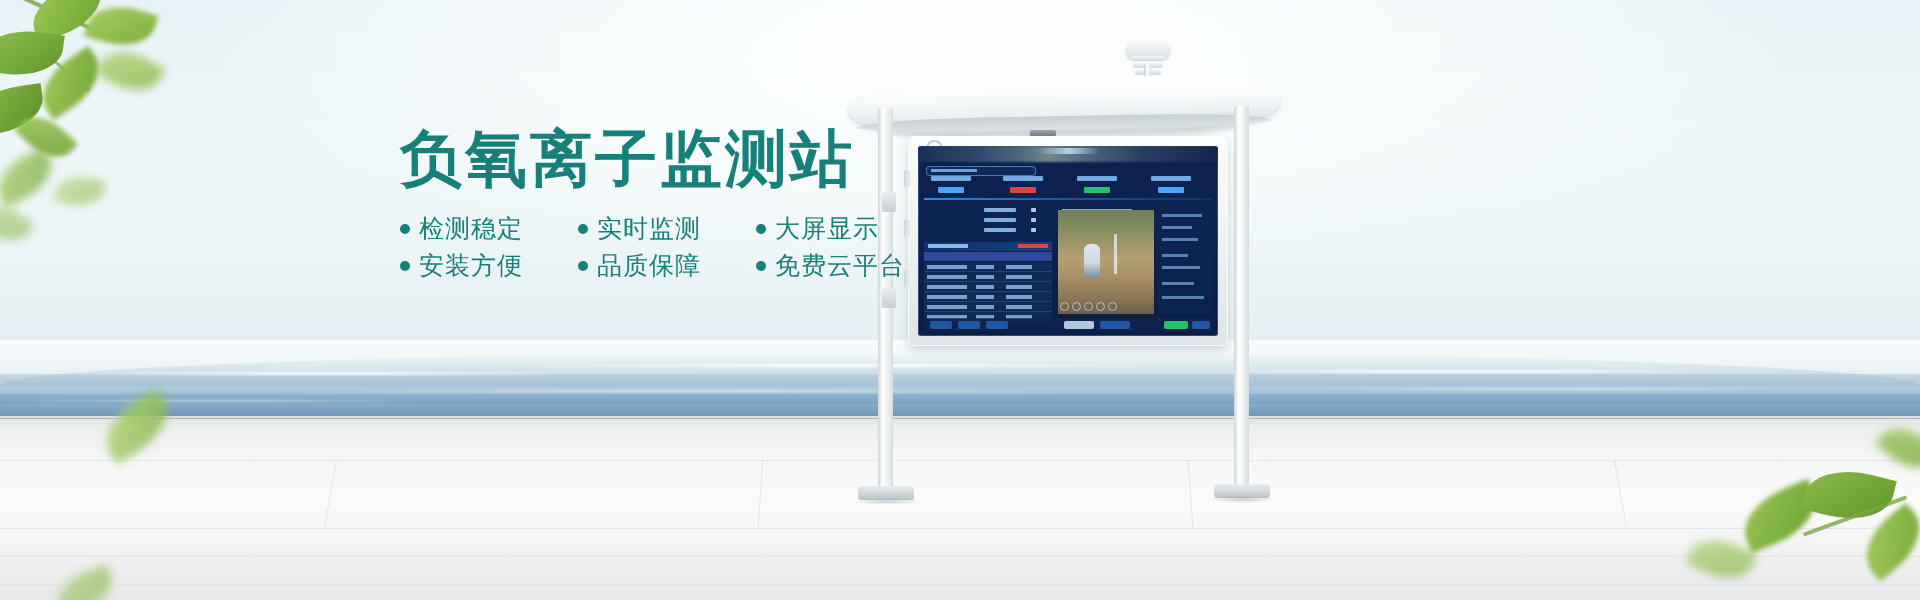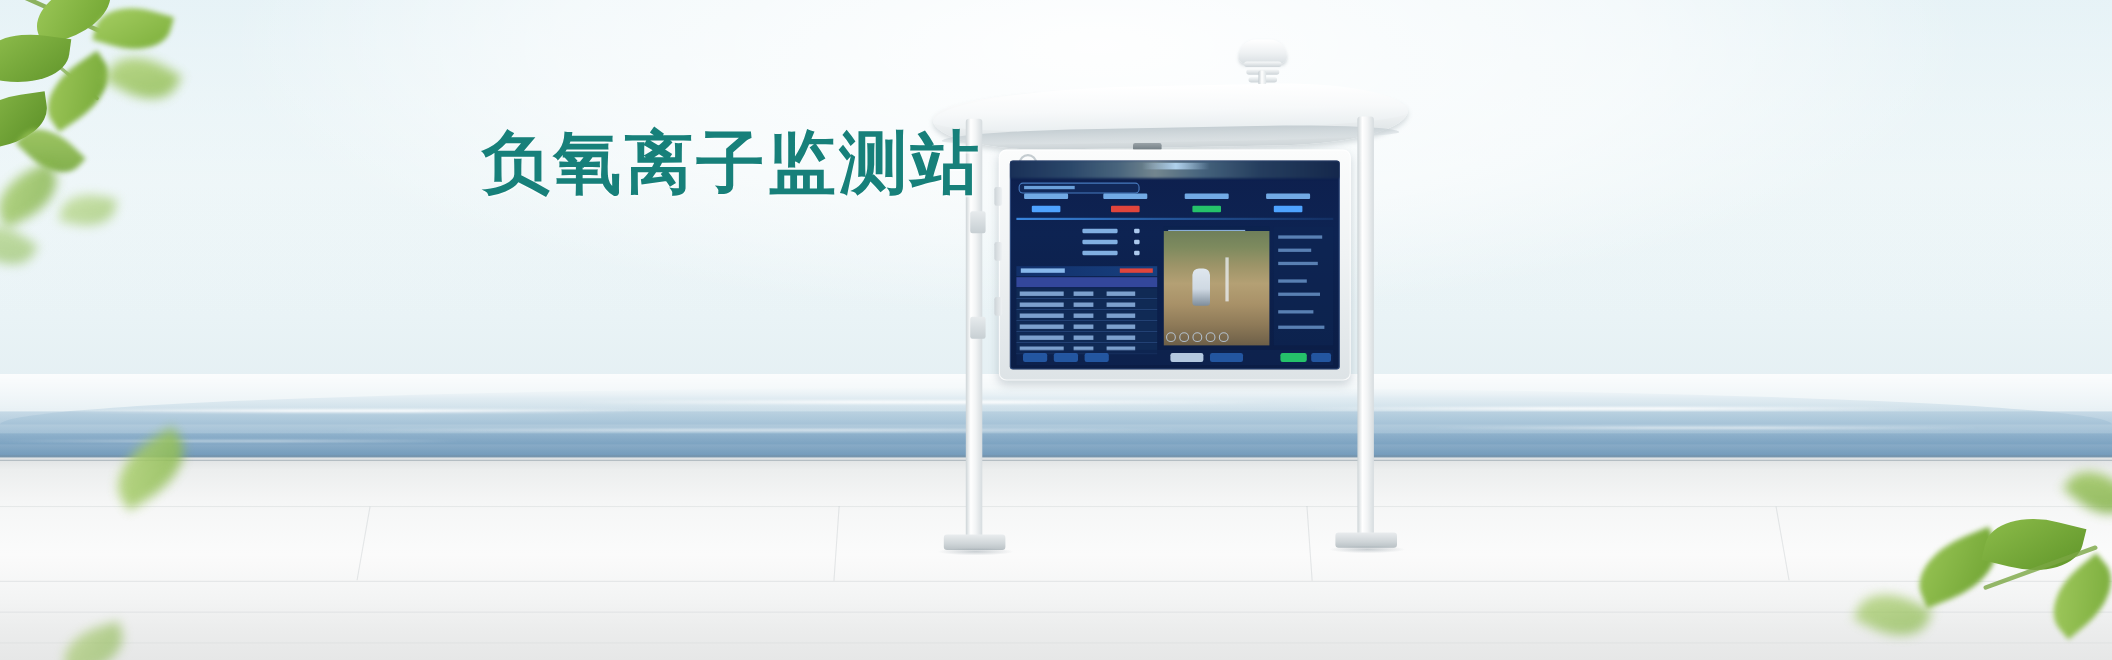--- a/index.html
+++ b/index.html
@@ -238,21 +238,21 @@
     position:absolute;top:3px;height:8px;border-radius:2px;
     background:rgba(40,95,175,.85);
   }
   .scr-iconrow{position:absolute;left:142px;top:156px;width:92px;height:8px;}
   .scr-iconrow i{
     position:absolute;top:0;width:7px;height:7px;border:1px solid rgba(200,225,255,.7);
     border-radius:50%;display:block;
   }
 
   
-  #copy{position:absolute;left:400px;top:118px;width:420px;margin-left:38px;}
+  #copy{position:absolute;left:400px;top:128px;width:420px;}
   .title{
     font-size:62px;line-height:1;font-weight:bold;color:#17807a;
     letter-spacing:3px;white-space:nowrap;
     text-shadow:0 2px 0 rgba(255,255,255,.55);
     font-family:"Liberation Sans","DejaVu Sans",sans-serif;
   }
   .pill{
     margin-top:26px;display:inline-block;
     background:#19807a;color:#ffffff;
     font-size:25px;line-height:1;letter-spacing:2px;
@@ -451,20 +451,48 @@
 
     <div class="foot left"></div>
     <div class="foot right"></div>
     <div class="foot-shadow" style="left:22px;top:478px;width:70px;"></div>
     <div class="foot-shadow" style="left:378px;top:476px;width:70px;"></div>
   </div>
 
   <div id="copy">
     <div class="title">负氧离子监测站</div>
     <div class="feature-rows">
+      <div class="frow">
+        <div class="fitem">
+          <span class="dot"></span>
+          <span class="ftxt">检测稳定</span>
+        </div>
+        <div class="fitem">
+          <span class="dot"></span>
+          <span class="ftxt">实时监测</span>
+        </div>
+        <div class="fitem">
+          <span class="dot"></span>
+          <span class="ftxt">大屏显示</span>
+        </div>
+      </div>
+      <div class="frow">
+        <div class="fitem">
+          <span class="dot"></span>
+          <span class="ftxt">安装方便</span>
+        </div>
+        <div class="fitem">
+          <span class="dot"></span>
+          <span class="ftxt">品质保障</span>
+        </div>
+        <div class="fitem">
+          <span class="dot"></span>
+          <span class="ftxt">免费云平台</span>
+        </div>
+      </div>
     </div>
   </div>
 
   <div class="branch" style="left:-10px;top:8px;width:120px;height:4px;transform:rotate(24deg);opacity:.85;"></div>
   <div class="branch" style="left:10px;top:60px;width:90px;height:3px;transform:rotate(40deg);opacity:.7;"></div>
 
   <div class="leaf" style="left:30px;top:-12px;width:74px;height:44px;background:linear-gradient(135deg,#9ec95a,#6ea32f);transform:rotate(-18deg);"></div>
   <div class="leaf blur" style="left:88px;top:6px;width:66px;height:40px;background:linear-gradient(135deg,#a9d066,#79ad38);transform:rotate(16deg);"></div>
   <div class="leaf" style="left:-18px;top:30px;width:80px;height:46px;background:linear-gradient(135deg,#93c150,#5f9429);transform:rotate(8deg);"></div>
   <div class="leaf blur" style="left:36px;top:62px;width:70px;height:42px;background:linear-gradient(135deg,#a4cb5e,#6fa433);transform:rotate(-34deg);"></div>

